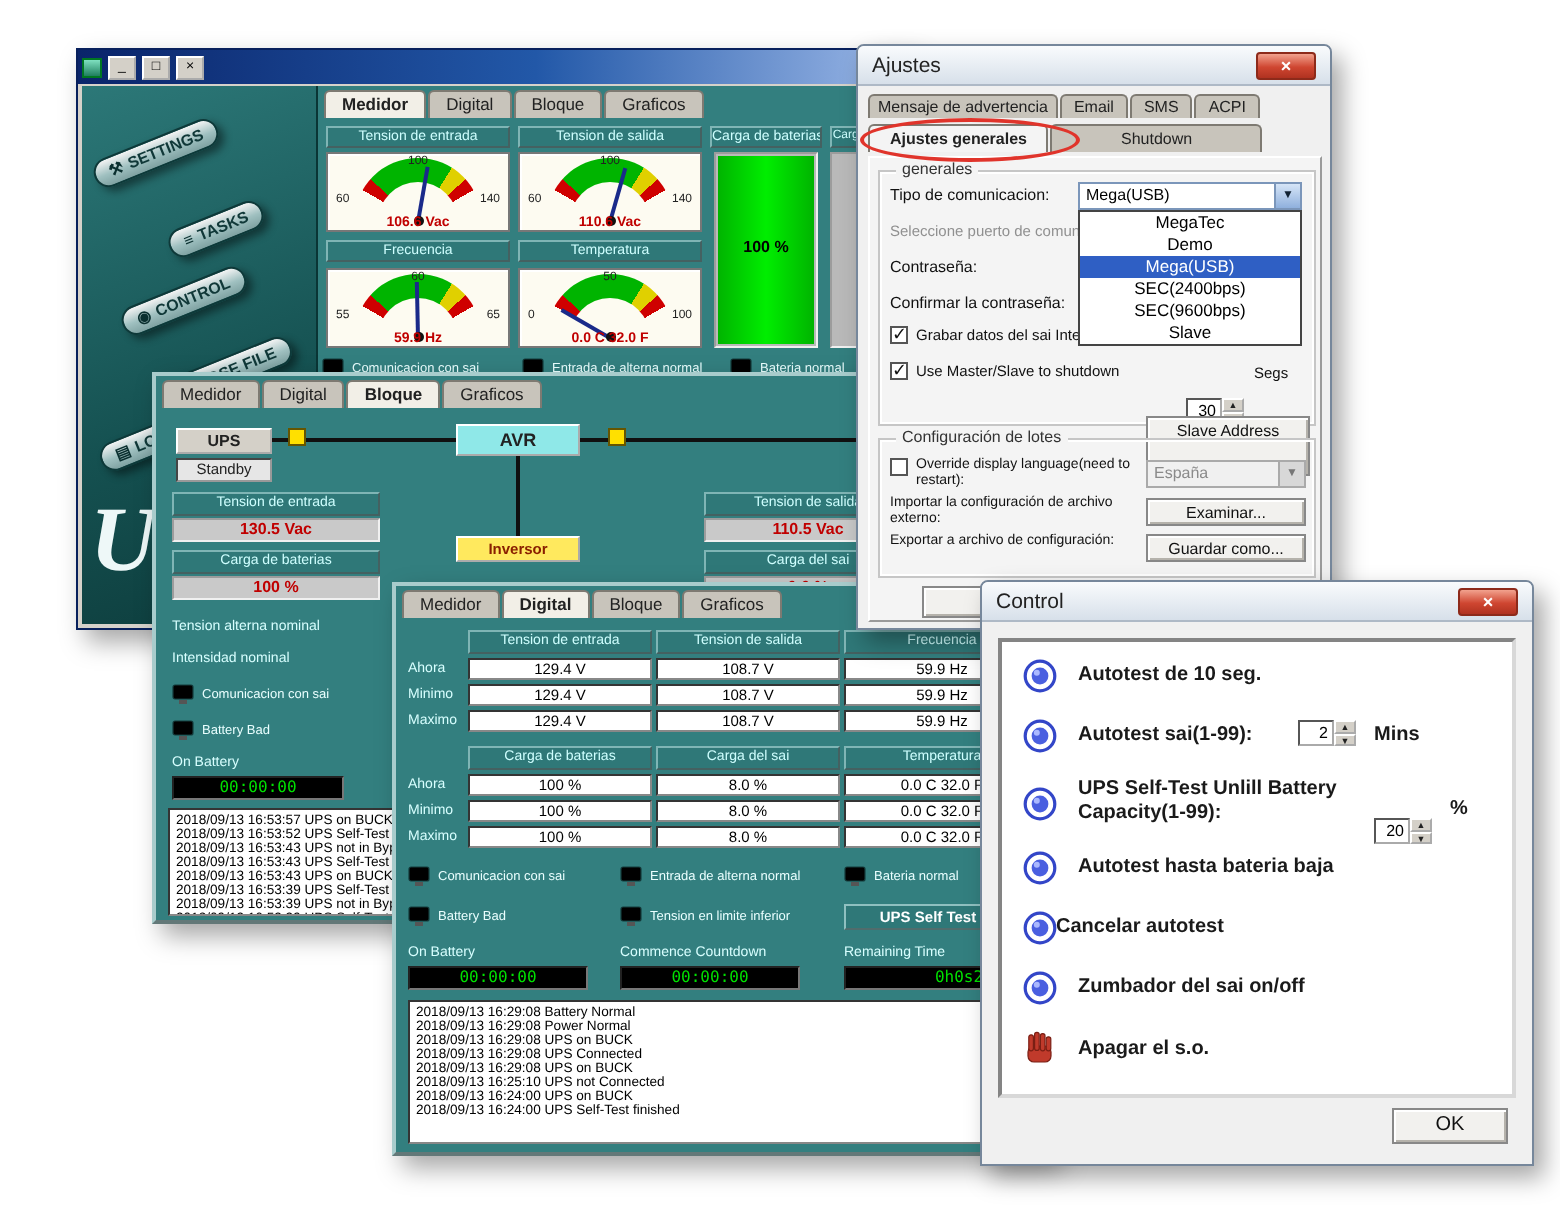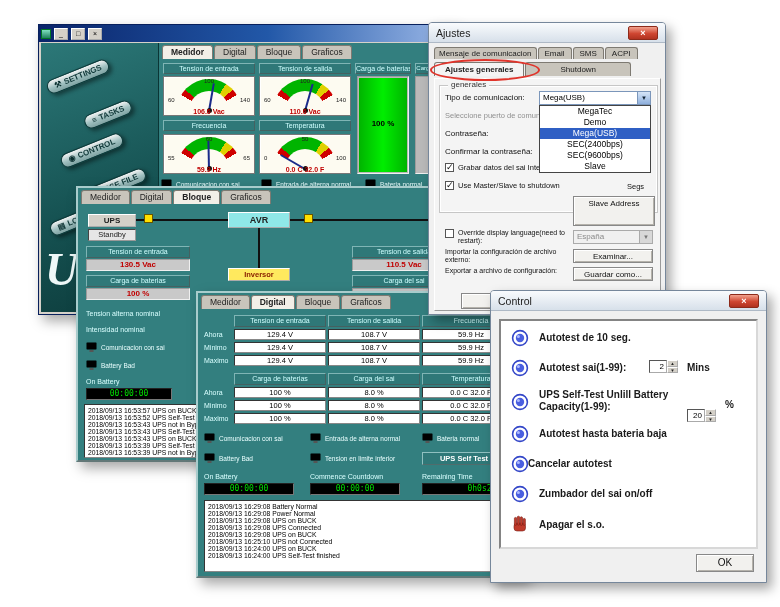--- a/index.html
+++ b/index.html
@@ -411,21 +411,21 @@
     </div>
   </div>
 
   <div class="win dlg" style="left:428px;top:22px;width:238px;height:293px;z-index:4;">
     <div class="v-title">
       <span class="t">Ajustes</span>
       <span class="v-close">×</span>
     </div>
 
     <div class="tabstrip" style="left:5px;top:24px;">
-      <span class="tab" style="font-size:8px;padding:1px 4px;">Mensaje de comunicacion</span>
+      <span class="tab" style="font-size:8px;padding:1px 4px;">Mensaje de advertencia</span>
       <span class="tab" style="font-size:8px;padding:1px 6px;">Email</span>
       <span class="tab" style="font-size:8px;padding:1px 6px;">SMS</span>
       <span class="tab" style="font-size:8px;padding:1px 6px;">ACPI</span>
     </div>
     <div class="tabstrip" style="left:5px;top:39px;z-index:2;">
       <span class="tab active" style="font-size:8px;padding:2px 10px;background:#f4f4f4;">Ajustes generales</span>
       <span class="tab" style="font-size:8px;padding:2px 34px;">Shutdown</span>
     </div>
     <div class="annot-ellipse" style="left:1px;top:36px;width:110px;height:22px;"></div>
 
@@ -461,22 +461,25 @@
         <span>Use Master/Slave to shutdown</span>
       </div>
       <div class="spin" style="left:158px;top:100px;margin-top:20px;">
         <span class="spin-field">30</span>
         <span class="spin-btns">
           <span class="spin-btn">▲</span>
           <span class="spin-btn">▼</span>
         </span>
       </div>
       <span class="lbl" style="left:192px;top:103px;font-size:7.5px;">Segs</span>
-      <div class="btn" style="left:138px;top:117px;width:82px;height:30px;line-height:13px;">Slave Address</div>
-
+      <div class="btn" style="left:138px;top:129px;width:82px;height:30px;line-height:13px;">Slave Address</div>
+
+      <div class="group" style="left:4px;top:140px;width:219px;height:70px;">
+        <span class="group-label">Configuración de lotes</span>
+      </div>
       <div class="cbrow" style="left:10px;top:150px;width:126px;font-size:7px;line-height:8px;">
         <span class="cb"></span>
         <span>Override display language(need to restart):</span>
       </div>
       <div class="combo disabled" style="left:138px;top:151px;width:80px;height:14px;">
         <span class="cv">España</span>
         <span class="ca">▼</span>
       </div>
       <div class="lbl2" style="left:10px;top:169px;width:124px;">Importar la configuración de archivo externo:</div>
       <div class="btn" style="left:138px;top:170px;width:80px;height:14px;line-height:13px;">Examinar...</div>

